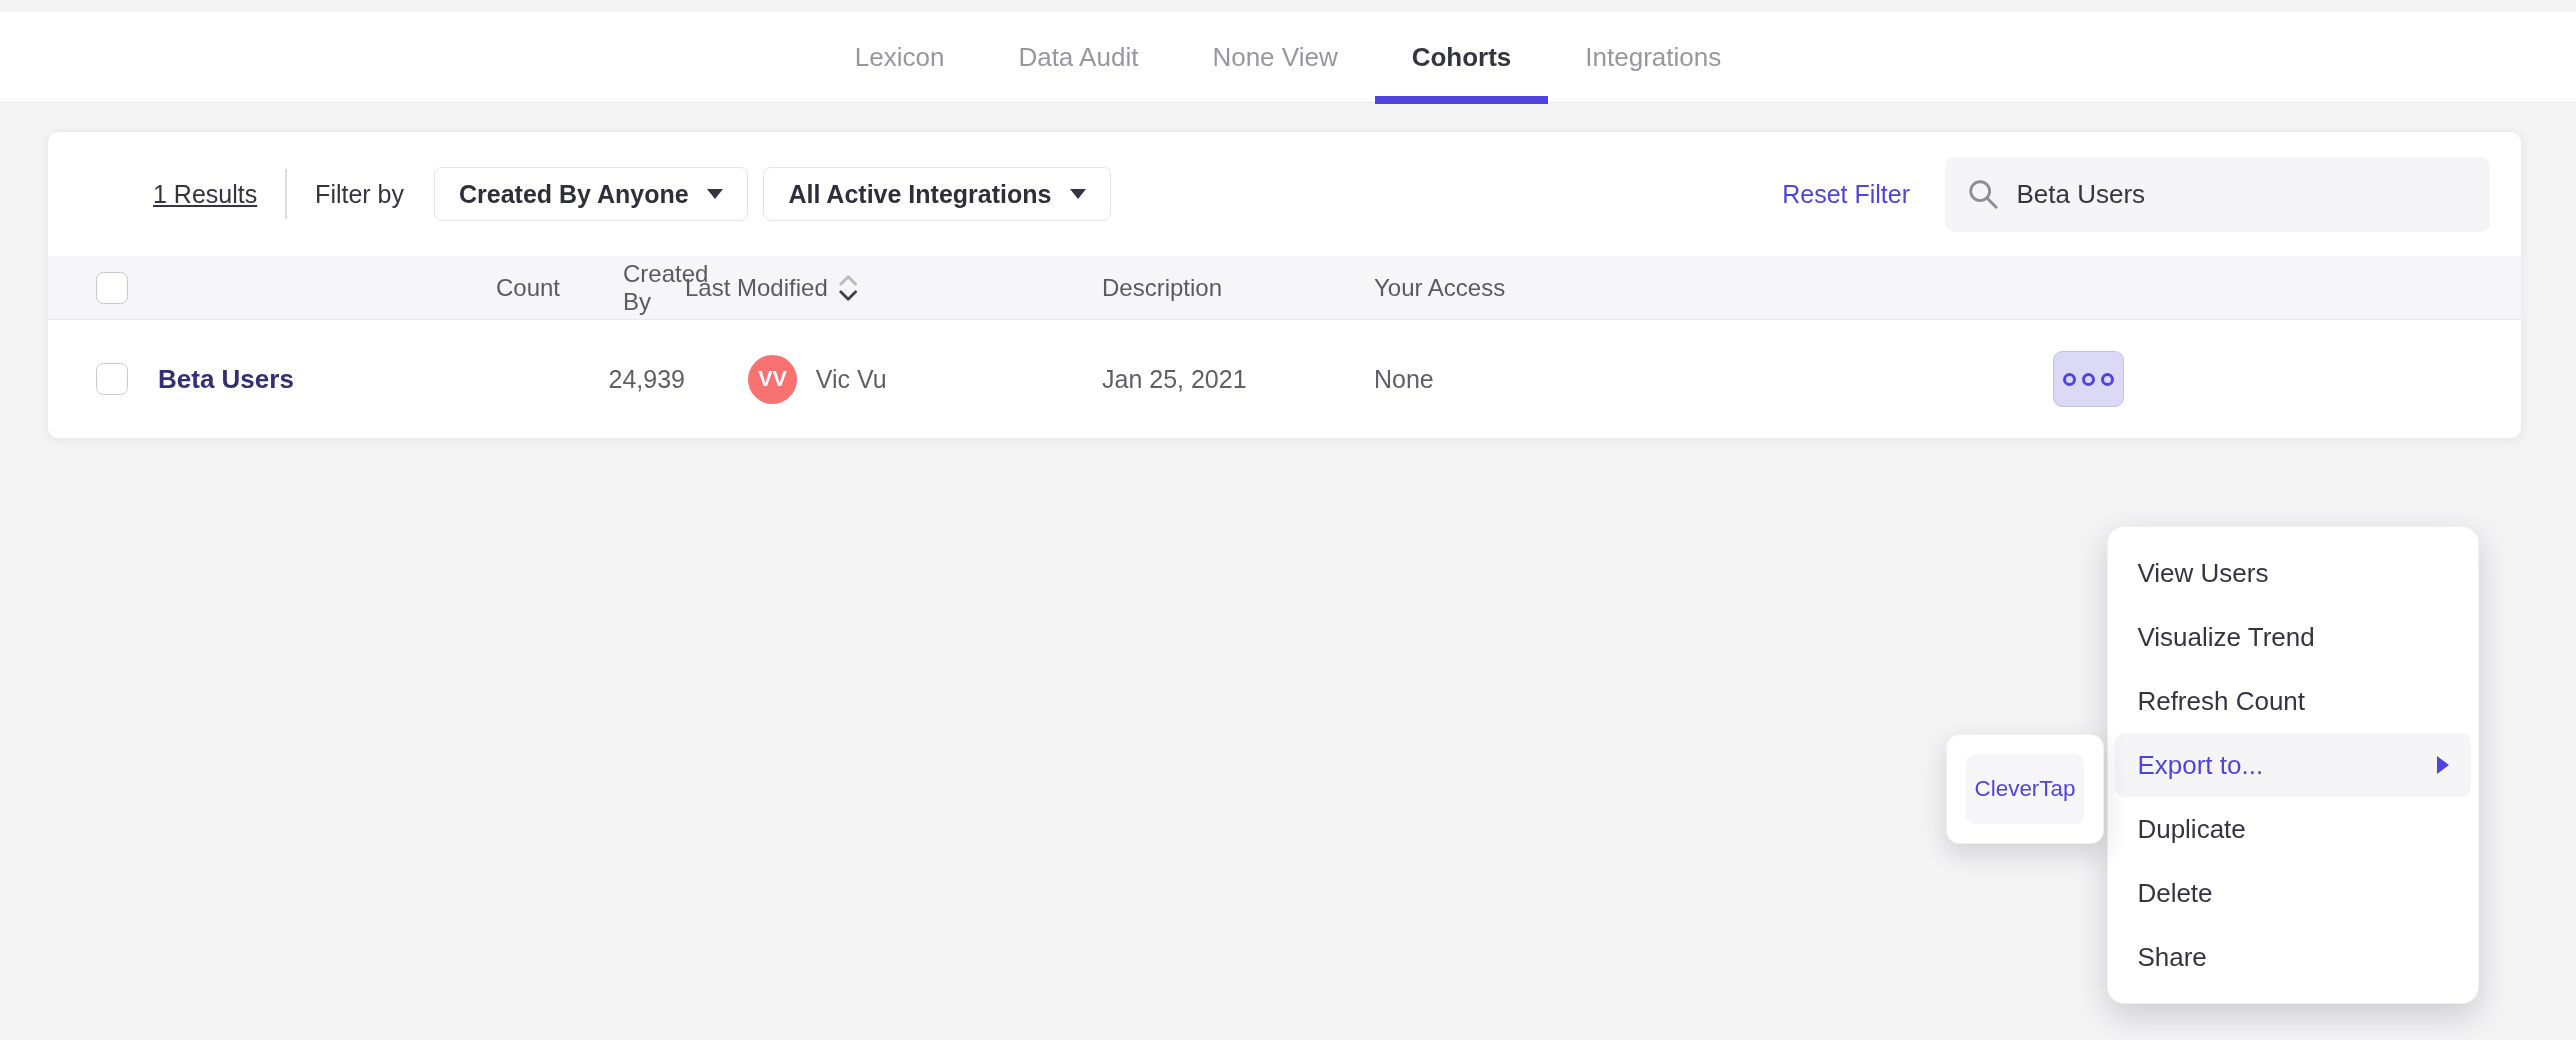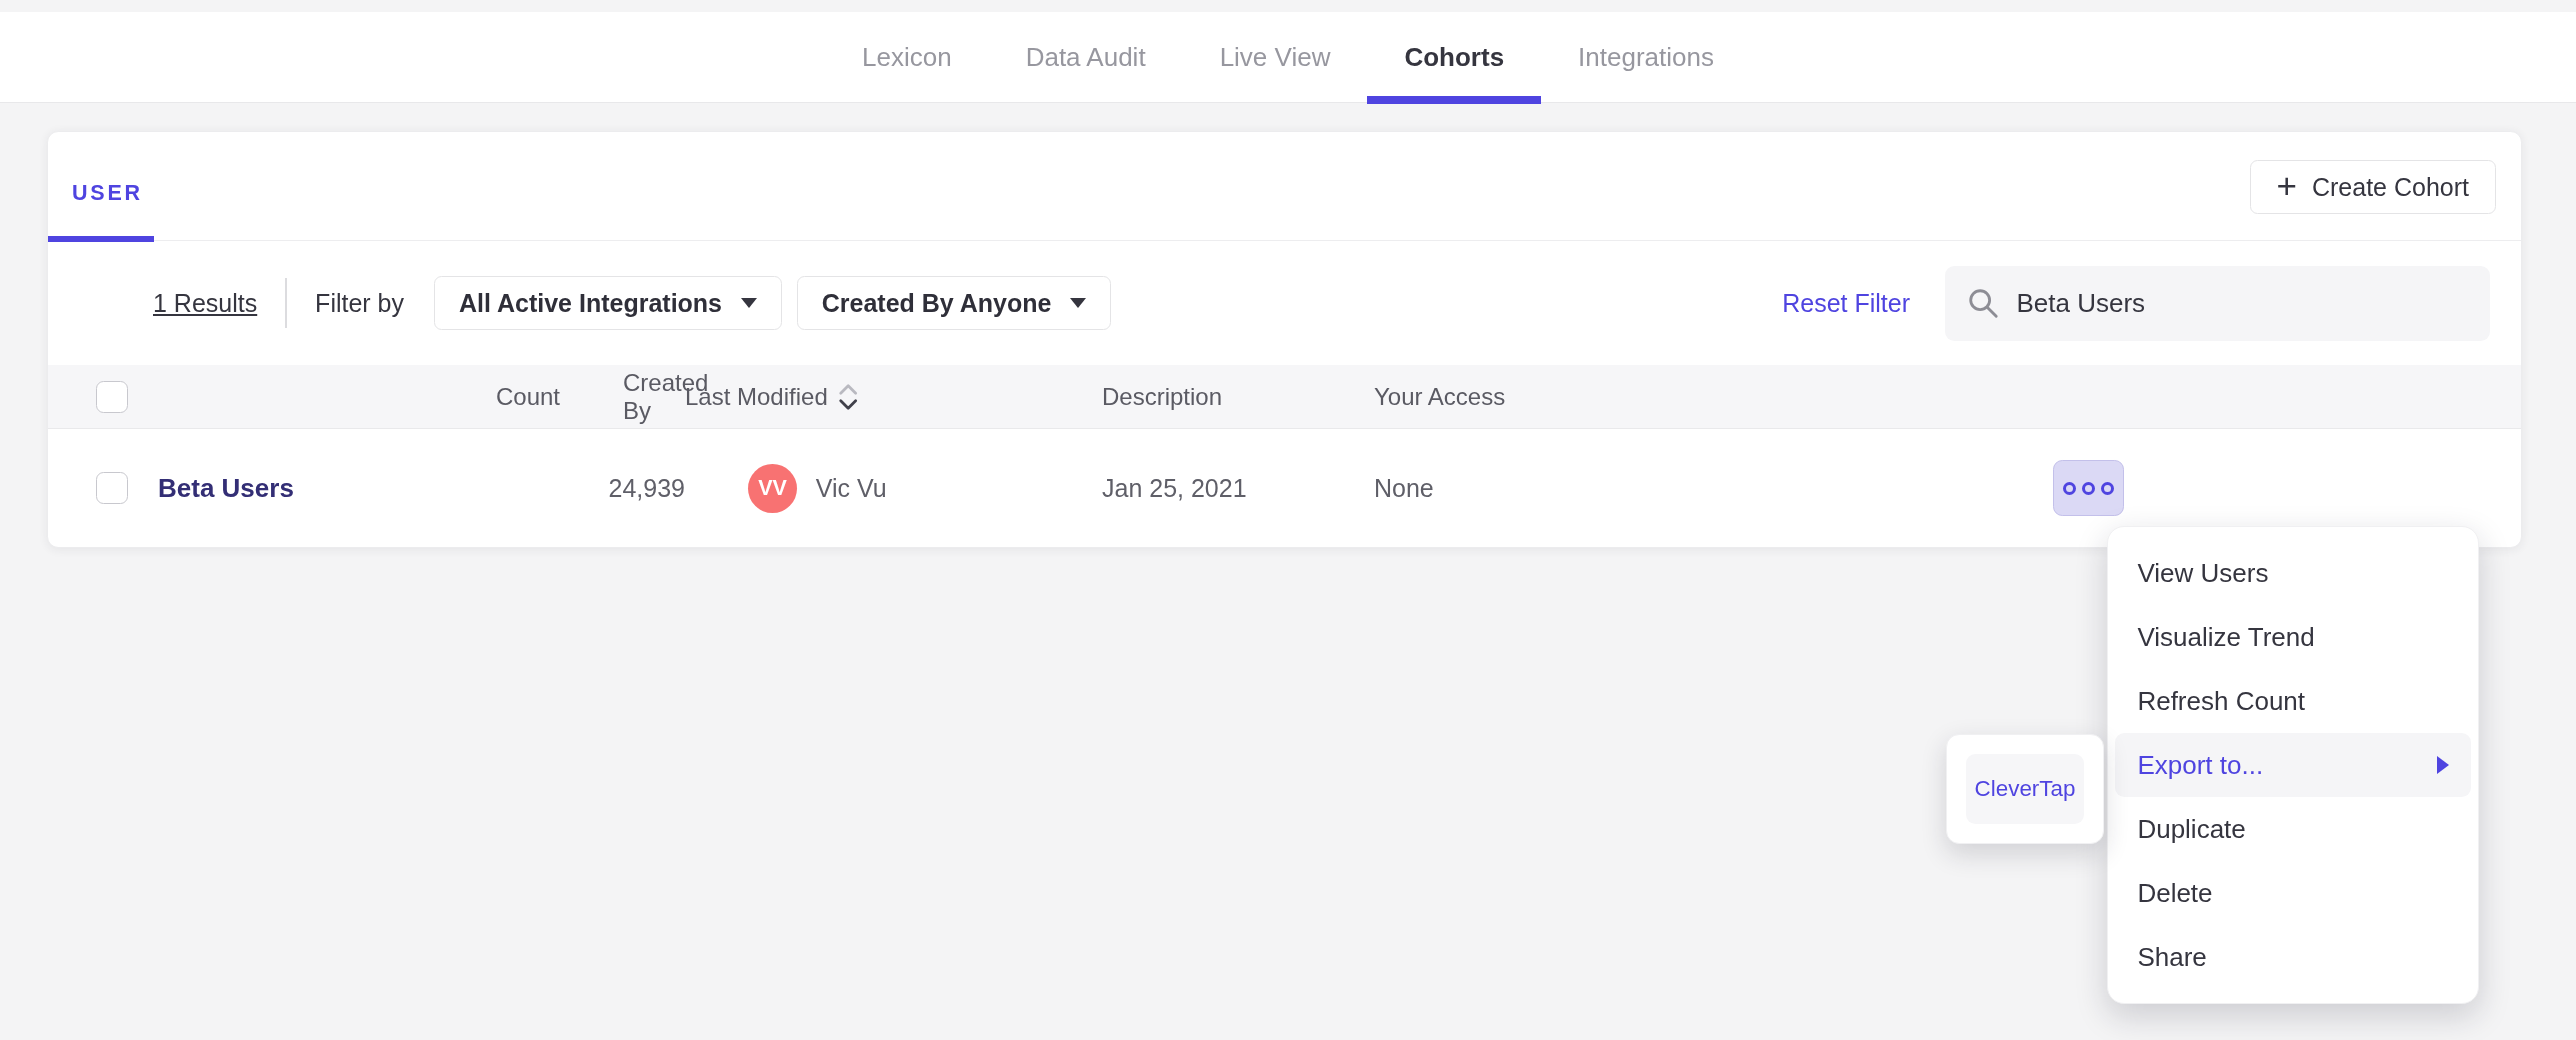--- a/index.html
+++ b/index.html
@@ -152,54 +152,46 @@
 <body>
 
 <nav class="topnav">
   <div class="tab">
     <span>Lexicon</span>
   </div>
   <div class="tab">
     <span>Data Audit</span>
   </div>
   <div class="tab">
-    <span>Live View</span>
+    <span>None View</span>
   </div>
   <div class="tab active">
     <span>Cohorts</span>
     <span class="tab-underline"></span>
   </div>
   <div class="tab">
     <span>Integrations</span>
   </div>
 </nav>
 
 <section class="card">
 
-  <div class="card-tabrow">
-    <span class="user-tab">USER</span>
-    <span class="user-tab-underline"></span>
-    <button class="create-btn">
-      <span class="plus-glyph">+</span>
-      <span>Create Cohort</span>
-    </button>
-  </div>
 
   <div class="filter-row">
     <span class="results-count">1 Results</span>
     <span class="v-divider"></span>
     <span class="filter-by">Filter by</span>
 
     <button class="dropdown-btn">
-      <span>All Active Integrations</span>
+      <span>Created By Anyone</span>
       <span class="caret-down"></span>
     </button>
 
     <button class="dropdown-btn">
-      <span>Created By Anyone</span>
+      <span>All Active Integrations</span>
       <span class="caret-down"></span>
     </button>
 
     <span class="filter-spacer"></span>
 
     <a class="reset-filter">Reset Filter</a>
 
     <div class="search-box">
       <svg width="34" height="34" viewBox="0 0 36 36">
         <circle cx="15" cy="15" r="10" fill="none" stroke="#8d8d95" stroke-width="3"></circle>

